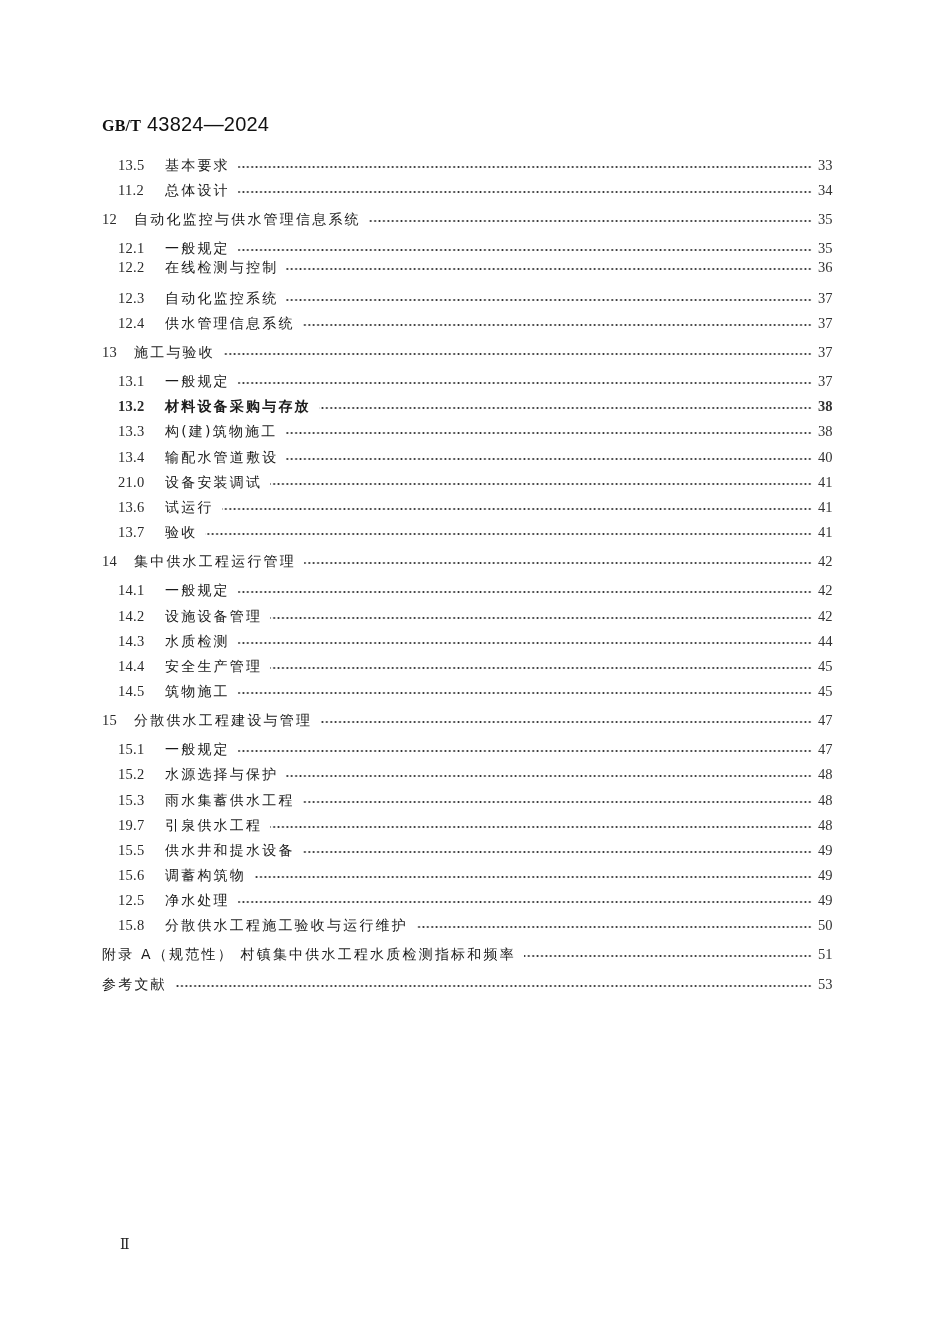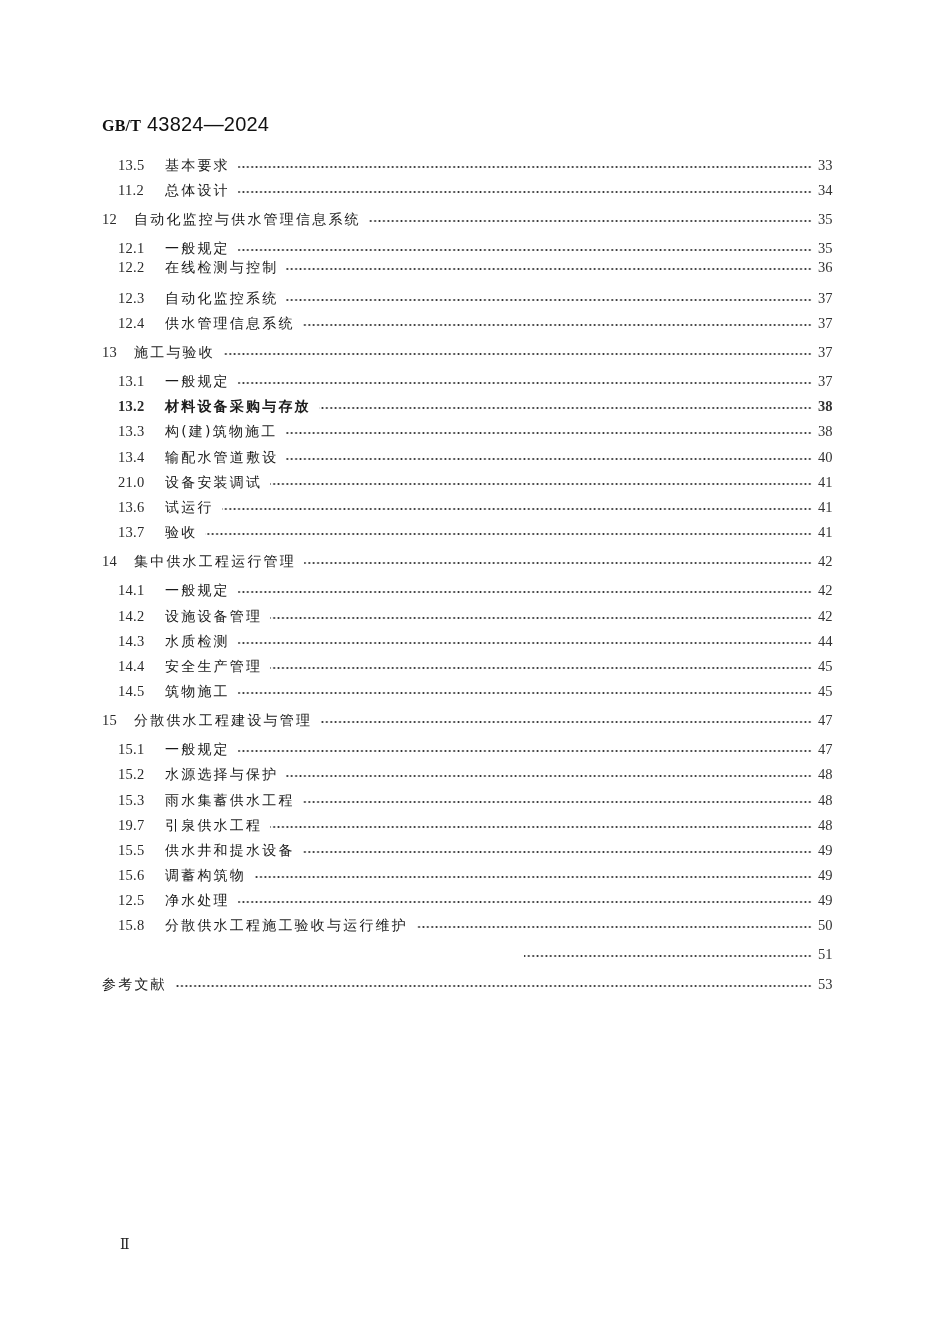--- a/index.html
+++ b/index.html
@@ -284,20 +284,21 @@
       <span class="leader" style="left: 238px; right: auto; width: 574px;"></span>
       <span class="page">49</span>
     </div>
     <div class="toc-row lvl2" style="top: 915px;">
       <span class="num">15.8</span>
       <span class="title">分散供水工程施工验收与运行维护</span>
       <span class="leader" style="left: 416px; right: auto; width: 396px;"></span>
       <span class="page">50</span>
     </div>
     <div class="toc-row plain" style="top: 944px;">
+      <span class="title">附录 A（规范性）  村镇集中供水工程水质检测指标和频率</span>
       <span class="leader" style="left: 524px; right: auto; width: 288px;"></span>
       <span class="page">51</span>
     </div>
     <div class="toc-row plain" style="top: 974px;">
       <span class="title">参考文献</span>
       <span class="leader" style="left: 175px; right: auto; width: 637px;"></span>
       <span class="page">53</span>
     </div>
   </div>
 

